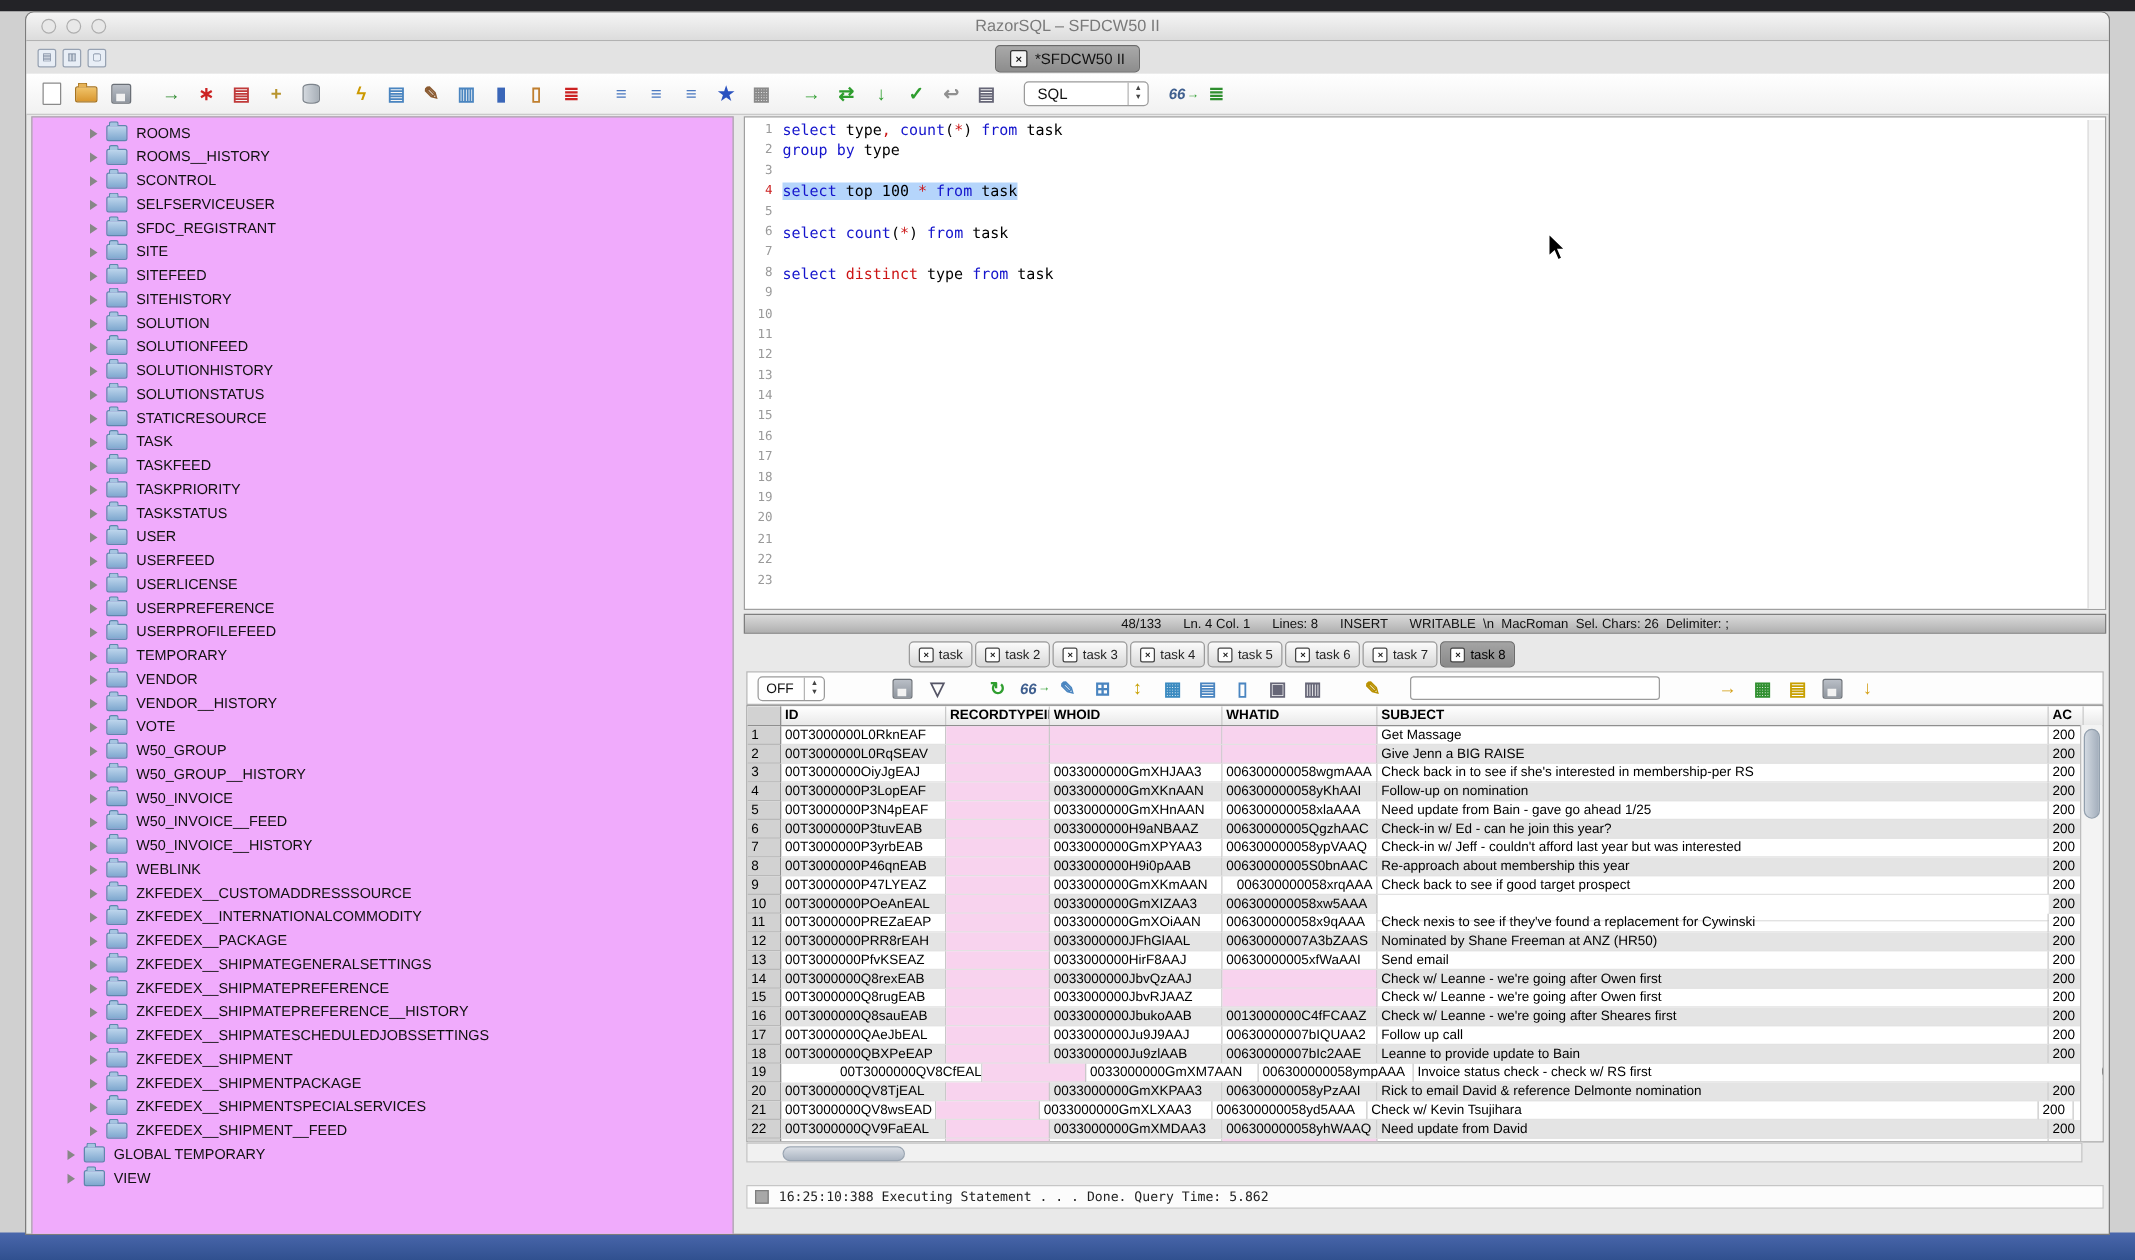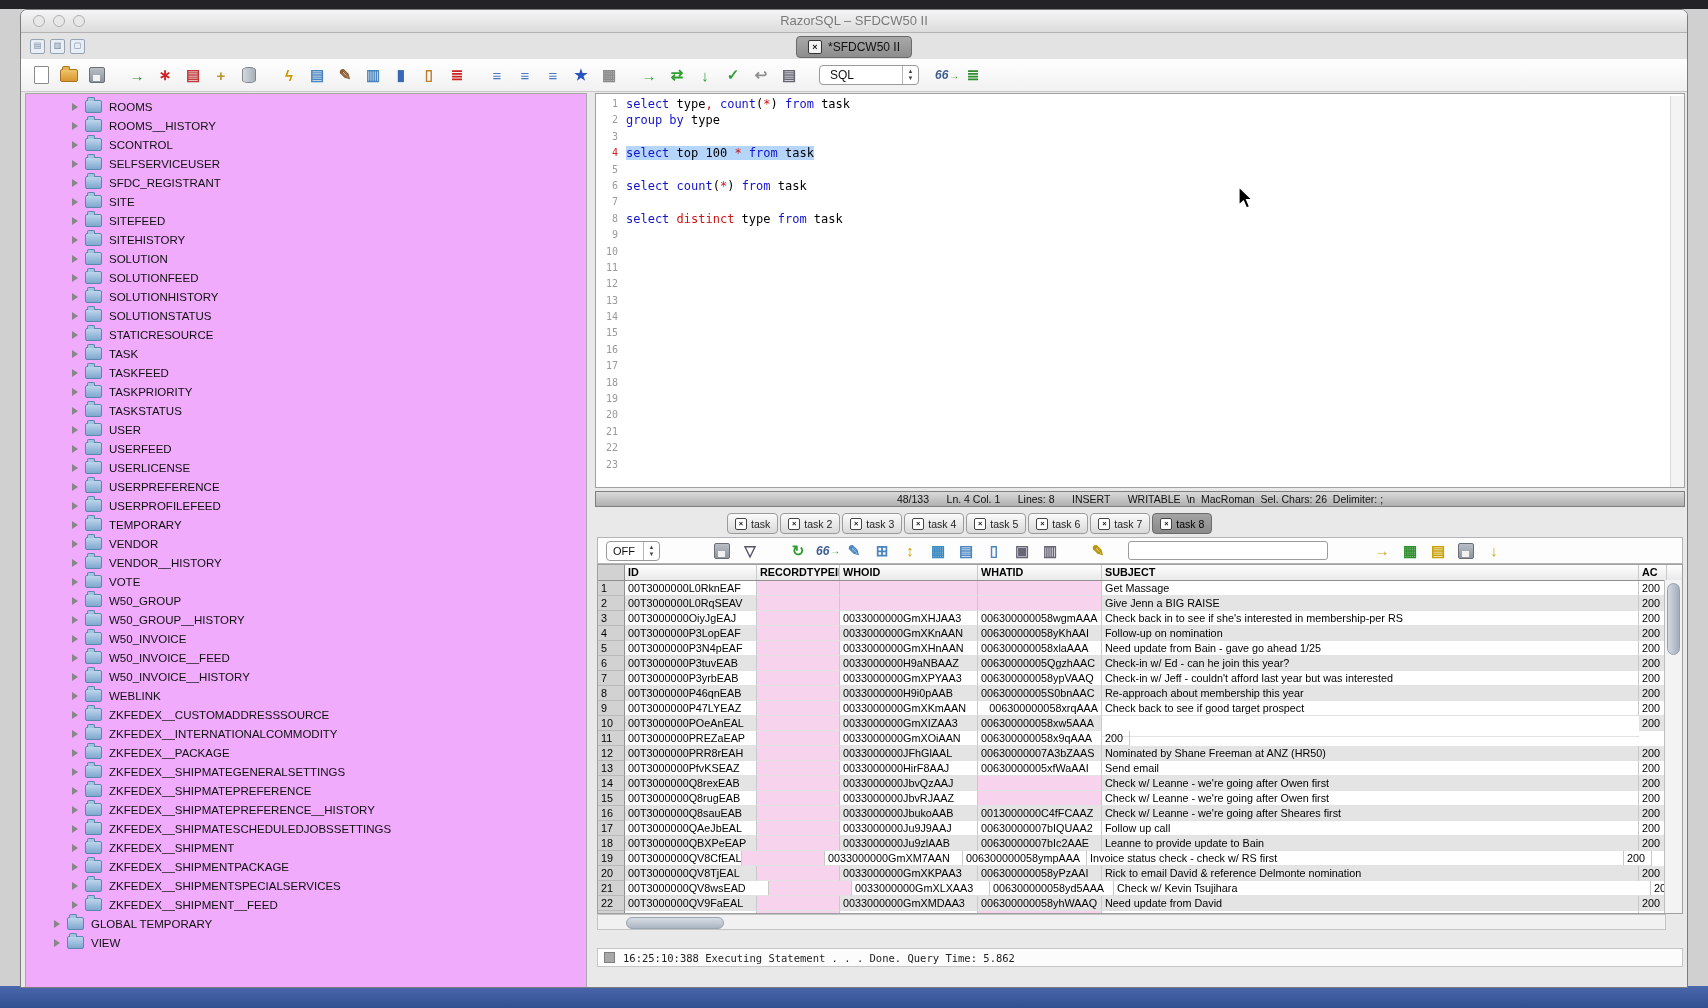--- a/index.html
+++ b/index.html
@@ -648,20 +648,21 @@
           <span class="cell" style="width: 124px;">006300000058xw5AAA</span>
           <span class="cell" style="width: 537px; margin-top: 20px;">Check back to see if interested in membership</span>
           <span class="cell" style="width: 28px;">200</span>
         </div>
         <div class="row">
           <span class="cell rn" style="width: 27px;">11</span>
           <span class="cell" style="width: 132px;">00T3000000PREZaEAP</span>
           <span class="cell null" style="width: 83px;"></span>
           <span class="cell" style="width: 138px;">0033000000GmXOiAAN</span>
           <span class="cell" style="width: 124px;">006300000058x9qAAA</span>
+          <span class="cell" style="width: 537px;">Check nexis to see if they've found a replacement for Cywinski</span>
           <span class="cell" style="width: 28px;">200</span>
         </div>
         <div class="row alt">
           <span class="cell rn" style="width: 27px;">12</span>
           <span class="cell" style="width: 132px;">00T3000000PRR8rEAH</span>
           <span class="cell null" style="width: 83px;"></span>
           <span class="cell" style="width: 138px;">0033000000JFhGlAAL</span>
           <span class="cell" style="width: 124px;">00630000007A3bZAAS</span>
           <span class="cell" style="width: 537px;">Nominated by Shane Freeman at ANZ (HR50)</span>
           <span class="cell" style="width: 28px;">200</span>
@@ -715,39 +716,39 @@
           <span class="cell rn" style="width: 27px;">18</span>
           <span class="cell" style="width: 132px;">00T3000000QBXPeEAP</span>
           <span class="cell null" style="width: 83px;"></span>
           <span class="cell" style="width: 138px;">0033000000Ju9zlAAB</span>
           <span class="cell" style="width: 124px;">00630000007bIc2AAE</span>
           <span class="cell" style="width: 537px;">Leanne to provide update to Bain</span>
           <span class="cell" style="width: 28px;">200</span>
         </div>
         <div class="row">
           <span class="cell rn" style="width: 27px;">19</span>
-          <span class="cell" style="width: 117px;">00T3000000QV8CfEAL</span>
+          <span class="cell" style="width: 117px; margin-left: 44px;">00T3000000QV8CfEAL</span>
           <span class="cell null" style="width: 83px;"></span>
           <span class="cell" style="width: 138px;">0033000000GmXM7AAN</span>
           <span class="cell" style="width: 124px;">006300000058ympAAA</span>
           <span class="cell" style="width: 537px;">Invoice status check - check w/ RS first</span>
           <span class="cell" style="width: 28px;">200</span>
         </div>
         <div class="row alt">
           <span class="cell rn" style="width: 27px;">20</span>
           <span class="cell" style="width: 132px;">00T3000000QV8TjEAL</span>
           <span class="cell null" style="width: 83px;"></span>
           <span class="cell" style="width: 138px;">0033000000GmXKPAA3</span>
           <span class="cell" style="width: 124px;">006300000058yPzAAI</span>
           <span class="cell" style="width: 537px;">Rick to email David &amp; reference Delmonte nomination</span>
           <span class="cell" style="width: 28px;">200</span>
         </div>
         <div class="row">
           <span class="cell rn" style="width: 27px;">21</span>
-          <span class="cell" style="width: 144px;">00T3000000QV8wsEAD</span>
+          <span class="cell" style="width: 124px;">00T3000000QV8wsEAD</span>
           <span class="cell null" style="width: 83px;"></span>
           <span class="cell" style="width: 138px;">0033000000GmXLXAA3</span>
           <span class="cell" style="width: 124px;">006300000058yd5AAA</span>
           <span class="cell" style="width: 537px;">Check w/ Kevin Tsujihara</span>
           <span class="cell" style="width: 28px;">200</span>
         </div>
         <div class="row alt">
           <span class="cell rn" style="width: 27px;">22</span>
           <span class="cell" style="width: 132px;">00T3000000QV9FaEAL</span>
           <span class="cell null" style="width: 83px;"></span>

